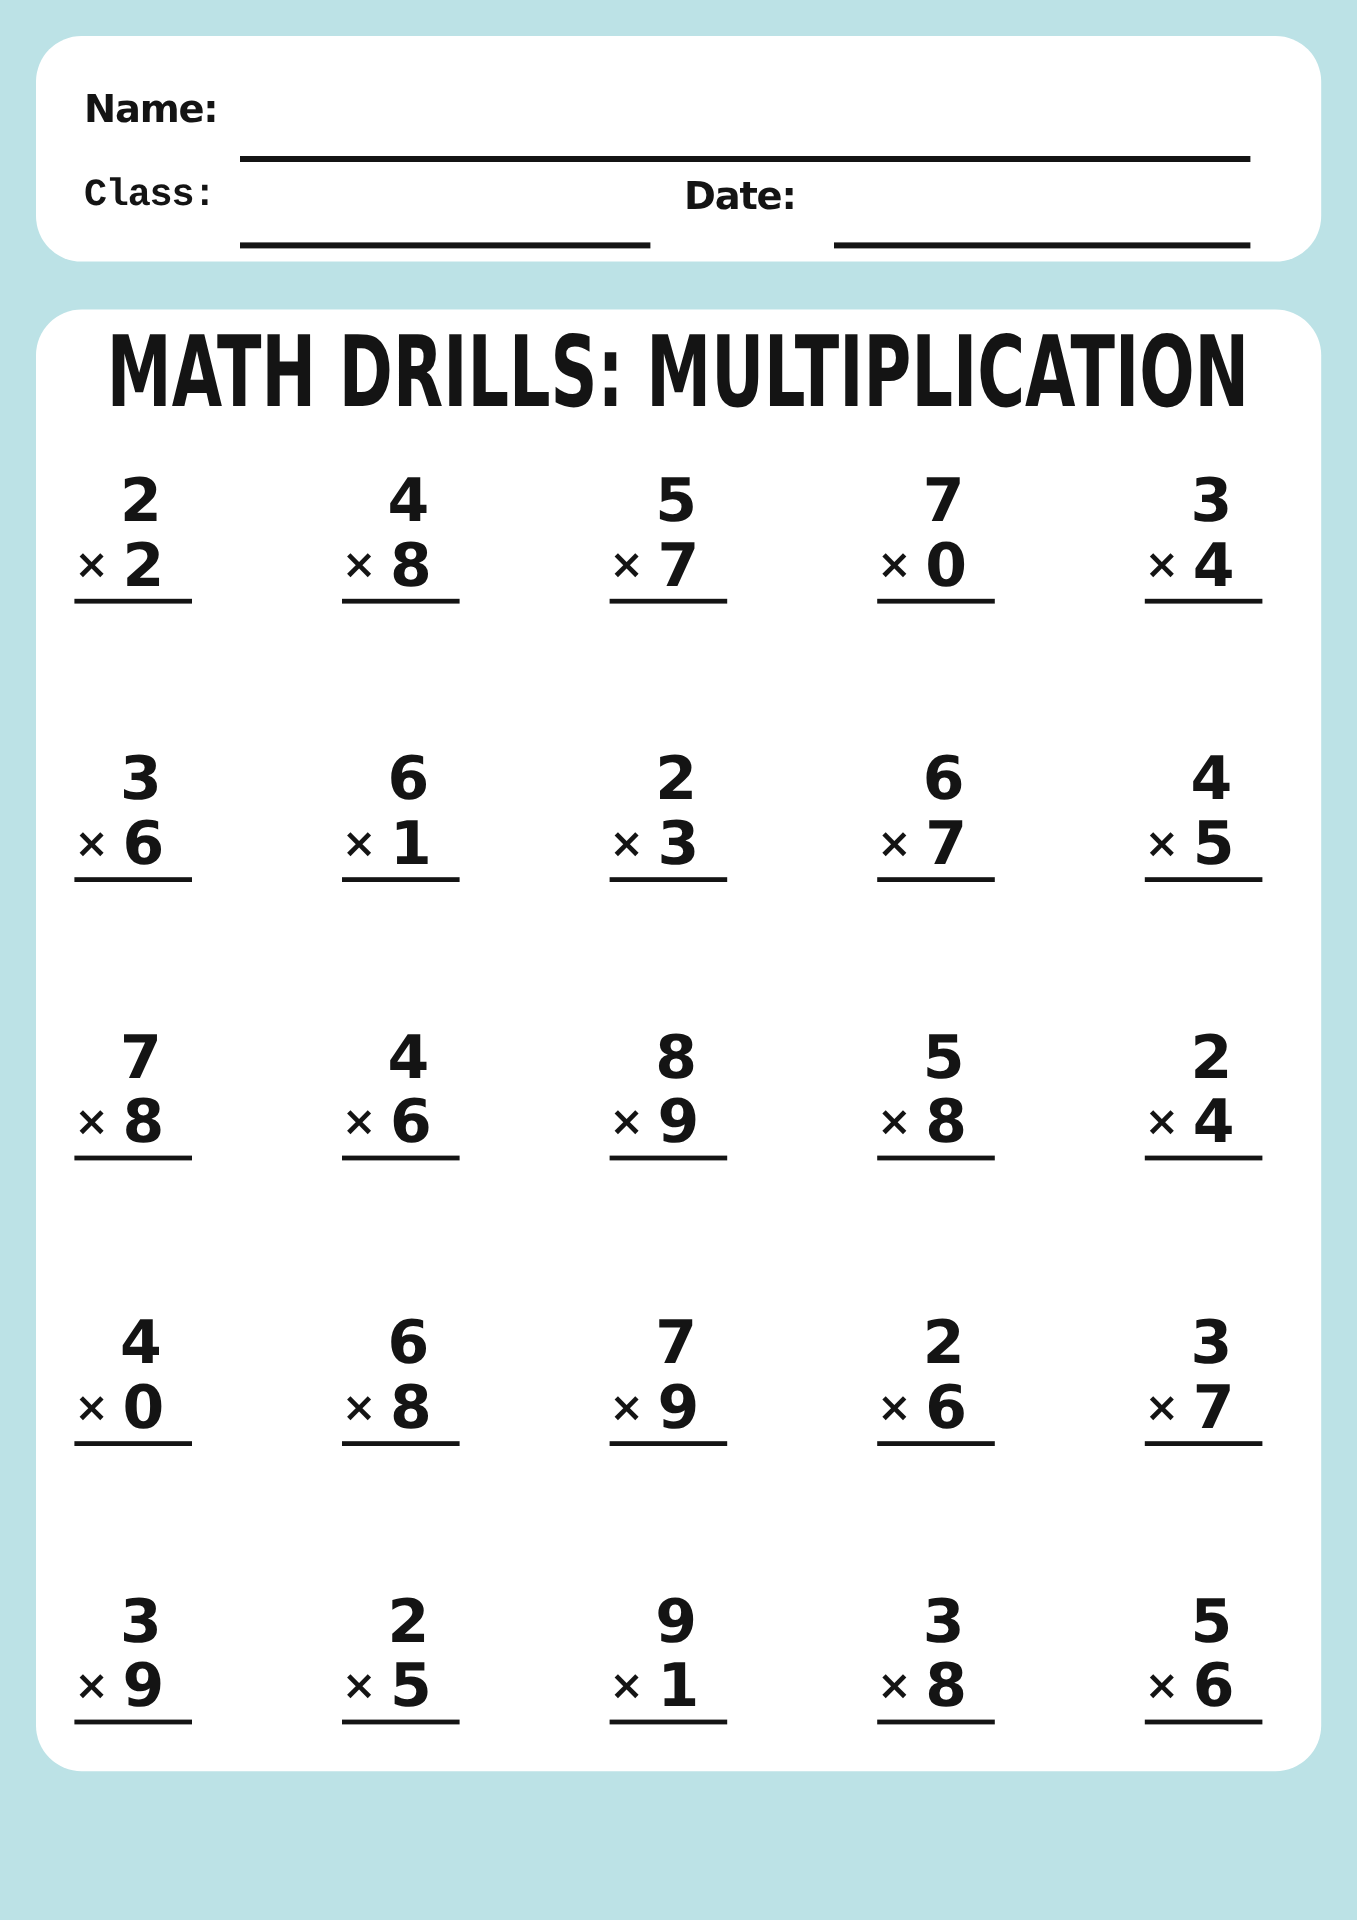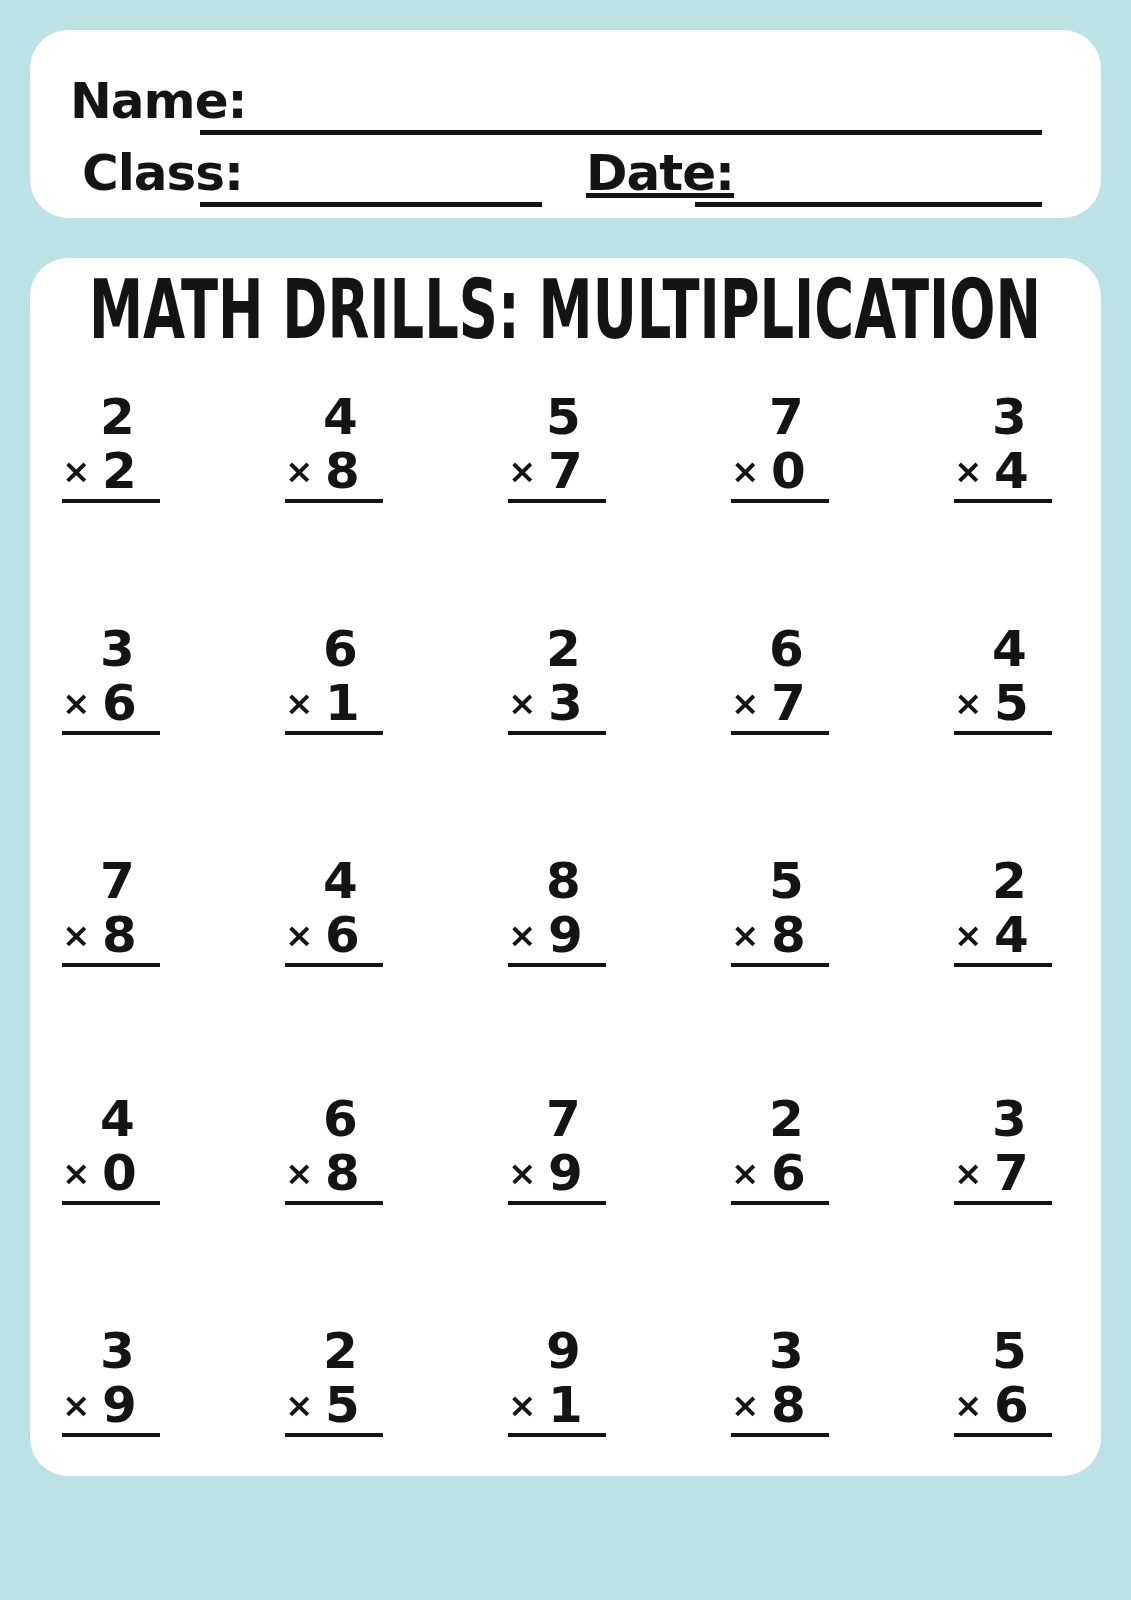--- a/index.html
+++ b/index.html
@@ -20,28 +20,28 @@
     position: absolute;
     left: 30px;
     width: 1071px;
     background: #ffffff;
     border-radius: 38px;
   }
   
   .header-card { top: 30px; height: 188px; }
   .hlabel {
     position: absolute;
-    font-size: 50px;
+    font-size: 32px;
     font-weight: bold;
     letter-spacing: -1px;
     white-space: nowrap;
   }
   .name-label  { left: 40px;  top: 42px; }
-  .class-label { left: 52px;  top: 114px; }
-  .date-label  { left: 556px; top: 114px; text-decoration: underline; }
+  .class-label { left: 40px;  top: 114px; font-family: Liberation Mono, monospace; }
+  .date-label  { left: 540px; top: 114px; }
   .hline {
     position: absolute;
     height: 0;
     border-bottom: 5px solid #141414;
   }
   .name-line  { left: 170px; top: 100px; width: 842px; }
   .class-line { left: 170px; top: 172px; width: 342px; }
   .date-line  { left: 665px; top: 172px; width: 347px; }
   
   .main-card { top: 258px; height: 1218px; }

